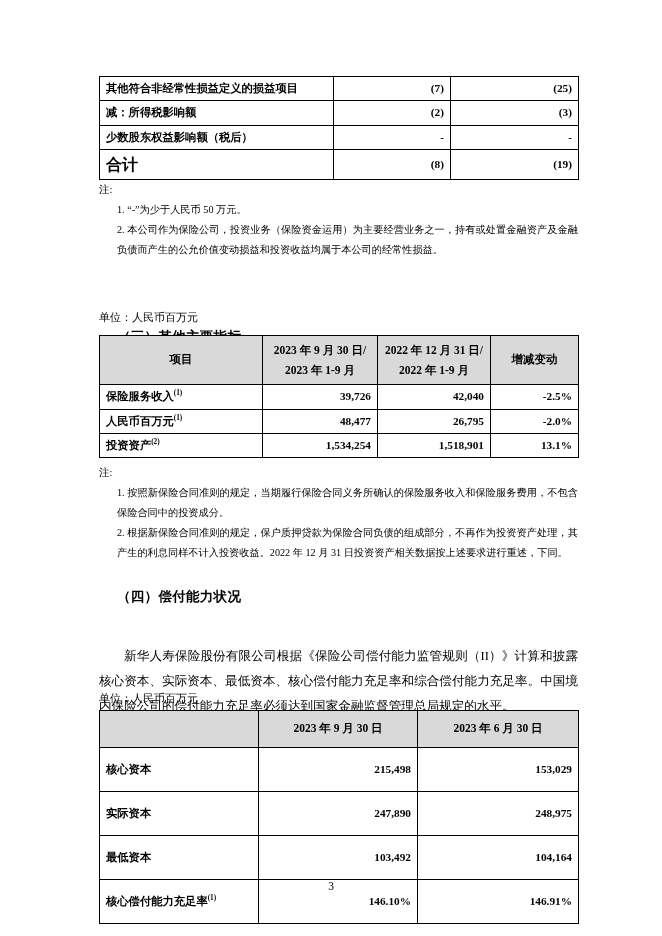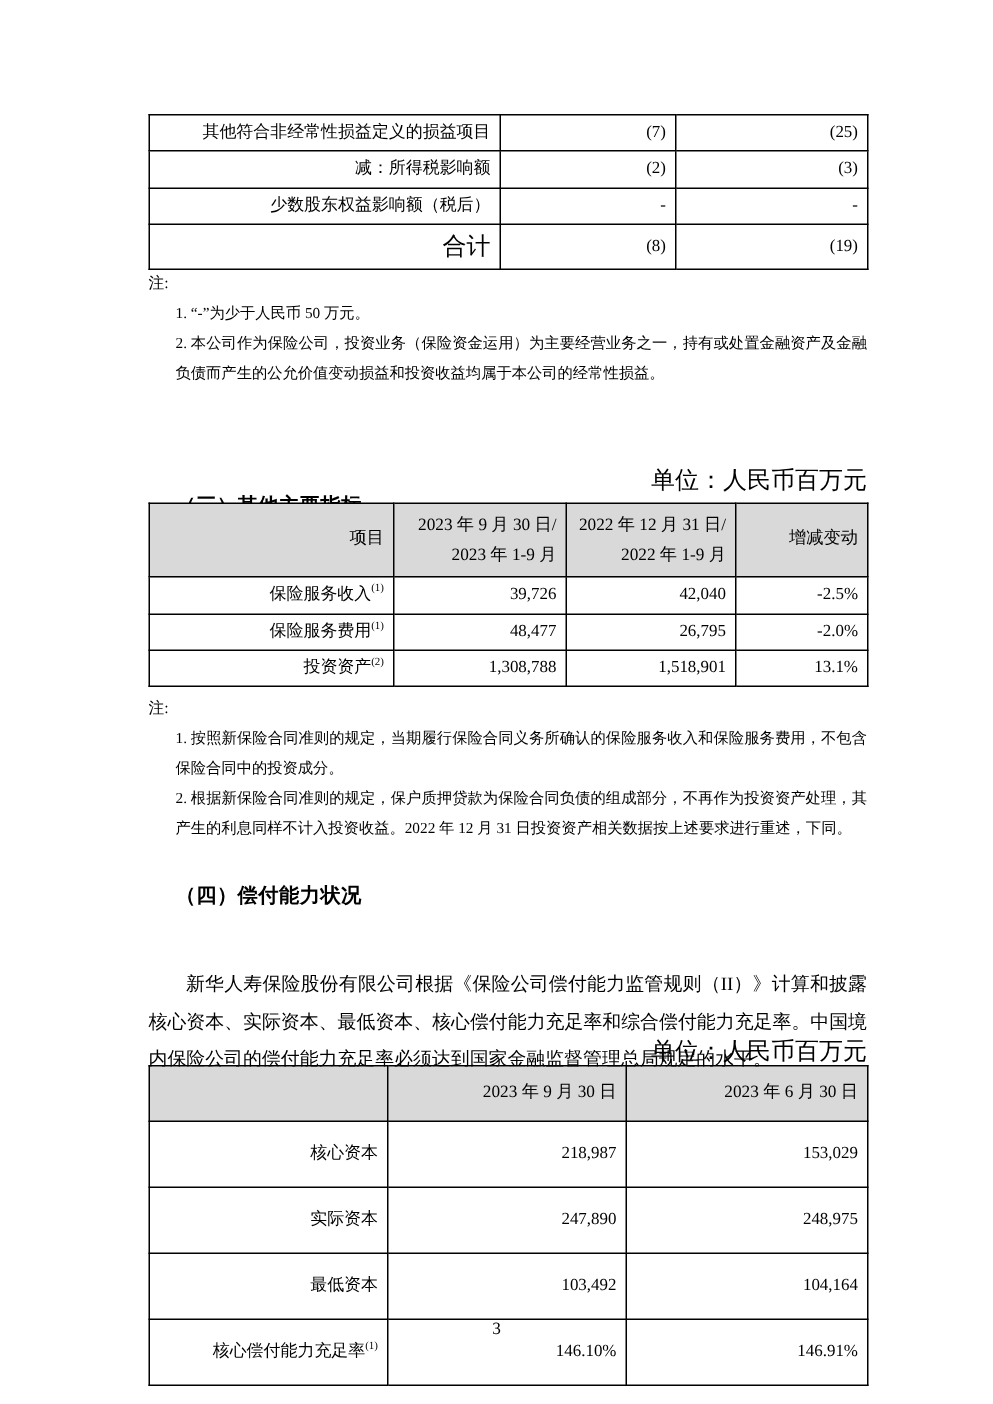--- a/index.html
+++ b/index.html
@@ -28,23 +28,22 @@
   table.doc-table {
     border-collapse: collapse;
     table-layout: fixed;
     font-size: 11.3px;
     line-height: 1.35;
   }
   table.doc-table td, table.doc-table th {
     border: 1px solid #000;
     padding: 4px 6px;
     vertical-align: middle;
-    font-weight: normal;
+    font-weight: bold;
     box-sizing: border-box;
-    text-align: right;
   }
   .hdr-cell {
     background: #d9d9d9;
     text-align: center;
     font-weight: bold;
     font-size: 11.5px;
   }
   .num {
     text-align: right;
     font-variant-numeric: tabular-nums;
@@ -90,22 +89,22 @@
     font-family: "DejaVu Sans", "Liberation Sans", sans-serif;
     font-weight: bold;
     font-size: 13.5px;
     letter-spacing: 0.3px;
   }
   #heading-three { left: 117px; top: 286px; margin-top: 42px; }
   #heading-four  { left: 117px; top: 588px; }
 
   .unit-note {
     position: absolute;
-    font-size: 16px;
-    text-align: right;
+    font-size: 11px;
+    text-align: left;
     width: 479px;
     left: 99px;
   }
   #unit-note-1 { top: 310px; }
   #unit-note-2 { top: 691px; }
 
   
   #table-other-indicators {
     position: absolute;
     left: 99px;
@@ -216,28 +215,28 @@
       </tr>
     </thead>
     <tbody>
       <tr>
         <td class="lbl"><span>保险服务收入</span><sup class="mark">(1)</sup></td>
         <td class="num-bold">39,726</td>
         <td class="num">42,040</td>
         <td class="num">-2.5%</td>
       </tr>
       <tr>
-        <td class="lbl"><span>保险服务费用</span><sup class="mark">(1)</sup></td>
+        <td class="lbl"><span>人民币百万元</span><sup class="mark">(1)</sup></td>
         <td class="num-bold">48,477</td>
         <td class="num">26,795</td>
         <td class="num">-2.0%</td>
       </tr>
       <tr>
         <td class="lbl"><span>投资资产</span><sup class="mark">(2)</sup></td>
-        <td class="num-bold">1,308,788</td>
+        <td class="num-bold">1,534,254</td>
         <td class="num">1,518,901</td>
         <td class="num">13.1%</td>
       </tr>
     </tbody>
   </table>
 
   <div class="notes-block" id="notes-2">
     <div class="notes-label">注:</div>
     <div class="note-item">1. 按照新保险合同准则的规定，当期履行保险合同义务所确认的保险服务收入和保险服务费用，不包含保险合同中的投资成分。</div>
     <div class="note-item">2. 根据新保险合同准则的规定，保户质押贷款为保险合同负债的组成部分，不再作为投资资产处理，其产生的利息同样不计入投资收益。2022 年 12 月 31 日投资资产相关数据按上述要求进行重述，下同。</div>
@@ -256,21 +255,21 @@
     <thead>
       <tr>
         <th class="hdr-cell"></th>
         <th class="hdr-cell">2023 年 9 月 30 日</th>
         <th class="hdr-cell">2023 年 6 月 30 日</th>
       </tr>
     </thead>
     <tbody>
       <tr>
         <td class="lbl"><span>核心资本</span><sup class="mark"></sup></td>
-        <td class="num-bold">218,987</td>
+        <td class="num-bold">215,498</td>
         <td class="num">153,029</td>
       </tr>
       <tr>
         <td class="lbl"><span>实际资本</span><sup class="mark"></sup></td>
         <td class="num-bold">247,890</td>
         <td class="num">248,975</td>
       </tr>
       <tr>
         <td class="lbl"><span>最低资本</span><sup class="mark"></sup></td>
         <td class="num-bold">103,492</td>

